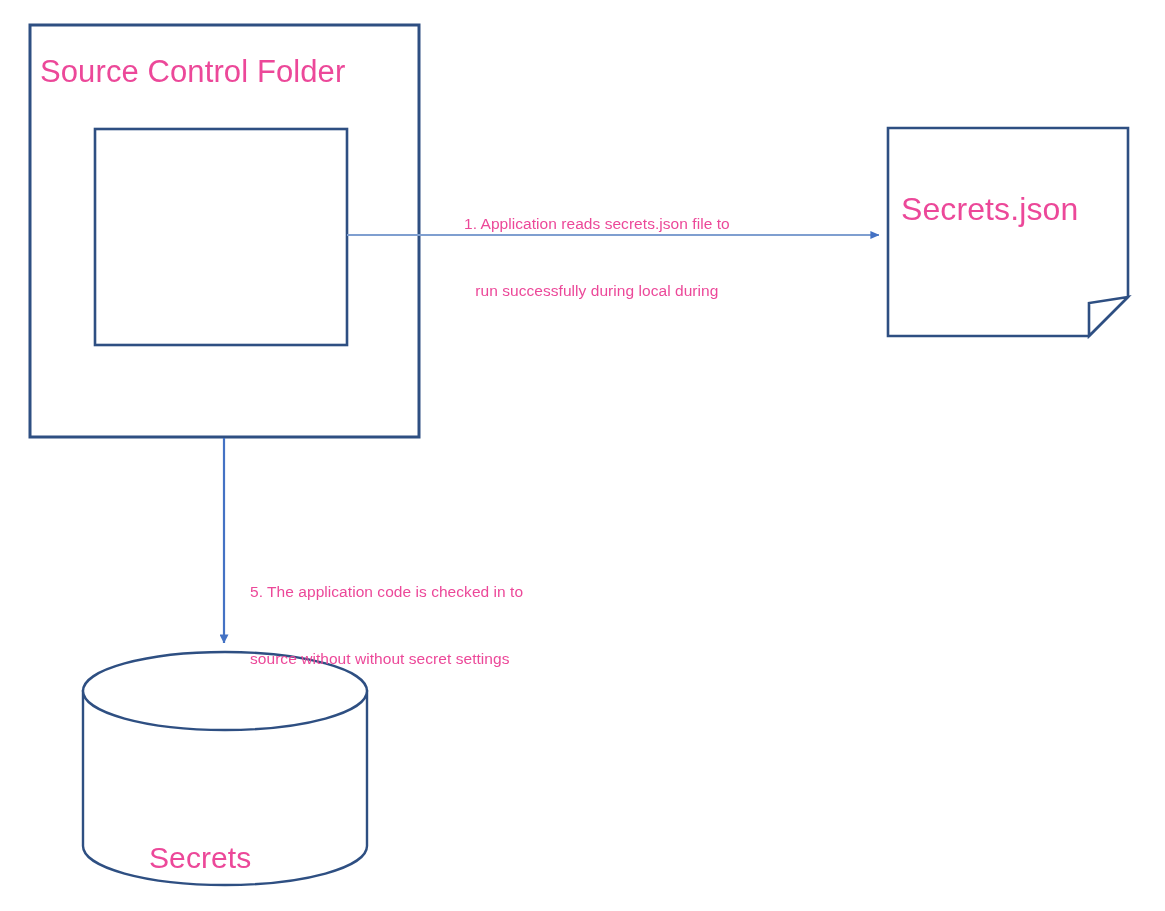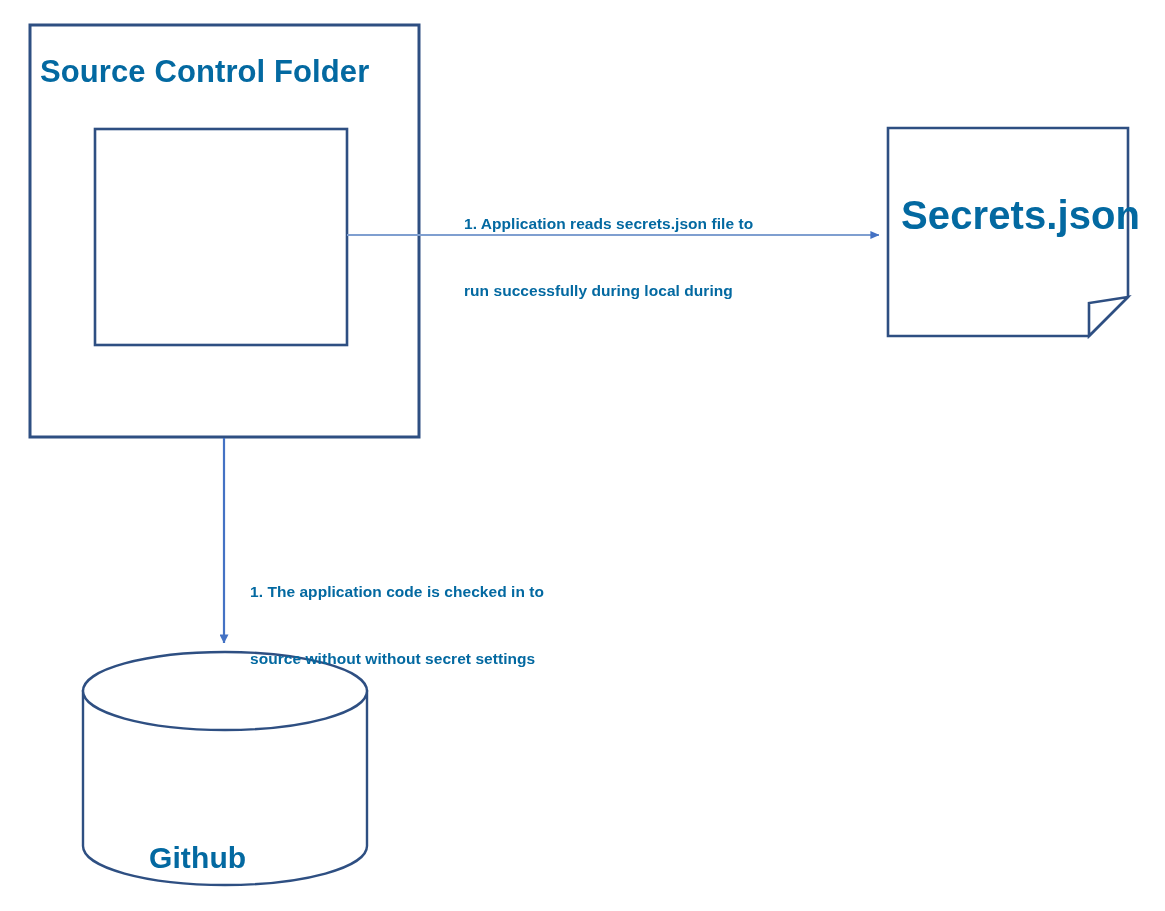--- a/index.html
+++ b/index.html
@@ -24,49 +24,48 @@
     position: absolute;
     left: 0;
     top: 0;
     width: 1165px;
     height: 911px;
   }
   .txt {
     position: absolute;
     white-space: pre;
     line-height: 1.30;
-    color: #0369a1;
-    font-weight: bold;
+    color: #ec4899;
   }
   .title-text {
     font-size: 31px;
     letter-spacing: 0.1px;
   }
   .box-text {
     font-size: 31px;
     letter-spacing: 0.1px;
   }
   .note-text {
-    font-size: 40px;
+    font-size: 32px;
     letter-spacing: 0.1px;
   }
   .cyl-text {
     font-size: 30px;
     letter-spacing: 0.1px;
   }
   .edge-label {
     font-size: 15.5px;
     line-height: 1.45;
     letter-spacing: 0.05px;
   }
   #source-control-title { left: 40px; top: 52px; }
   #app-code-text { left: 124px; top: 166px; }
   #secrets-label { left: 901px; top: 189px; }
   #cylinder-label { left: 149px; top: 760px; }
-  #edge-label-1 { left: 464px; top: 168px; }
+  #edge-label-1 { left: 464px; top: 168px; text-align: center; }
   #edge-label-2 { left: 250px; top: 536px; }
 </style>
 </head>
 <body>
 
 <div id="canvas">
 
   <svg id="diagram-svg" viewBox="0 0 1165 911">
     <defs>
       <marker id="arrowhead-right" markerWidth="9" markerHeight="8" refX="8.6" refY="4" orient="auto" markerUnits="userSpaceOnUse">
@@ -91,27 +90,27 @@
 
     <line x1="224" y1="438" x2="224" y2="643" stroke="#4472c4" stroke-width="2.2" marker-end="url(#arrowhead-down)"></line>
   </svg>
 
   <div class="txt title-text" id="source-control-title">Source Control Folder</div>
 
 
   <div class="txt note-text" id="secrets-label">Secrets.json</div>
 
   <div class="txt cyl-text" id="cylinder-label">
-    <div>Github</div>
+    <div>Secrets</div>
     
   </div>
 
   <div class="txt edge-label" id="edge-label-1">
     <div>1. Application reads secrets.json file to</div>
     <div>run successfully during local during</div>
   </div>
 
   <div class="txt edge-label" id="edge-label-2">
-    <div>1. The application code is checked in to</div>
+    <div>5. The application code is checked in to</div>
     <div>source without without secret settings</div>
   </div>
 
 </div>
 
 </body></html>

